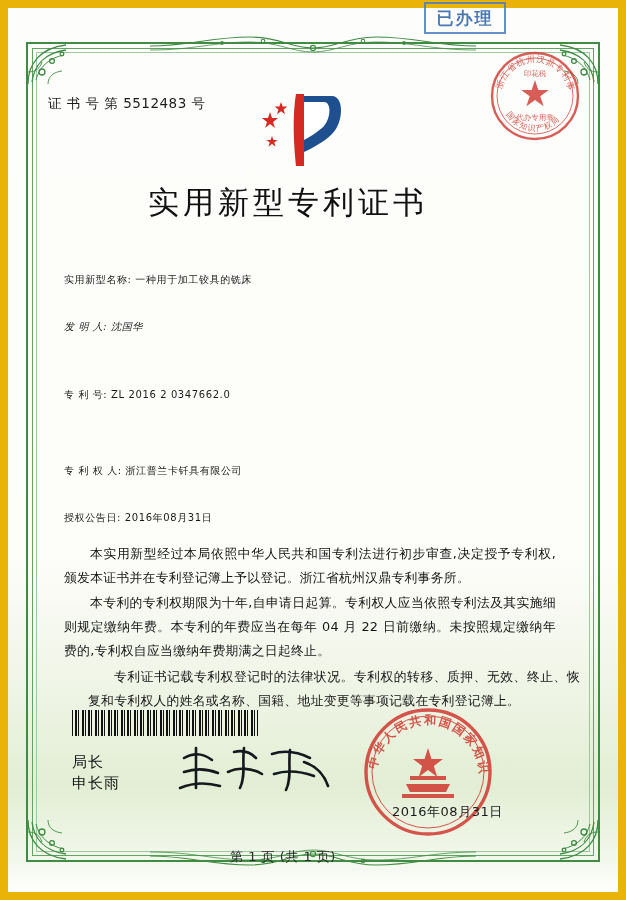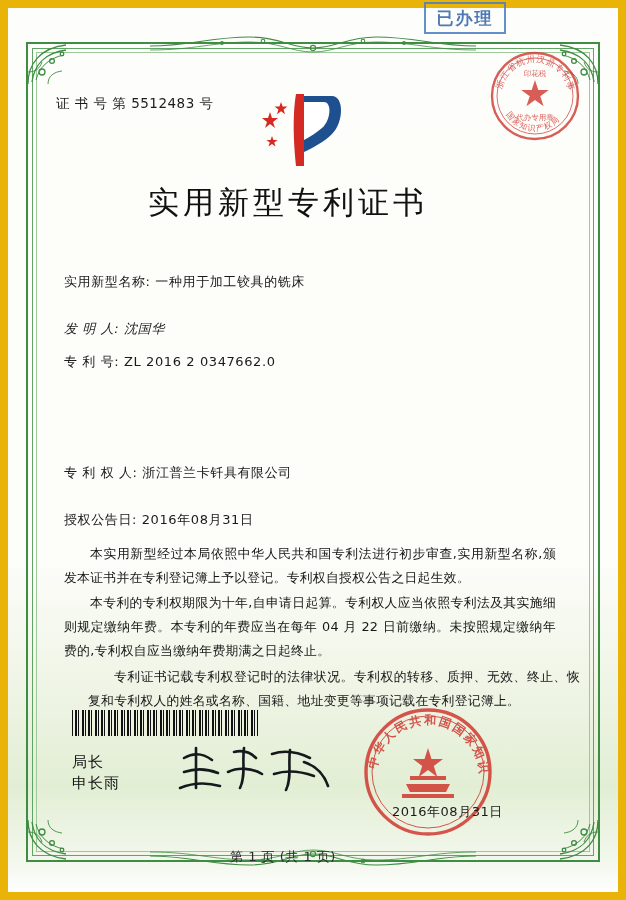--- a/index.html
+++ b/index.html
@@ -124,21 +124,21 @@
   
   #seal-bottom {
     position: absolute;
     left: 362px; top: 706px;
     width: 132px; height: 132px;
   }
 
   
   #cert-no {
     position: absolute;
-    left: 56px; top: 95px;
+    left: 48px; top: 95px;
     font-family: "DejaVu Sans", sans-serif;
     font-size: 13.5px;
     color: #1c1c1c;
     letter-spacing: .5px;
   }
 
   
   #doc-title {
     position: absolute;
     left: 0; top: 182px;
@@ -149,31 +149,31 @@
     font-weight: normal;
     letter-spacing: 4px;
     color: #111;
   }
 
   
   .field {
     position: absolute;
     left: 64px;
     font-family: "DejaVu Sans", sans-serif;
-    font-size: 13px;
+    font-size: 10px;
     color: #1a1a1a;
     letter-spacing: .6px;
     white-space: nowrap;
   }
   .field .lbl { }
   .field .val { }
 
   #f-name   { top: 273px; }
   #f-invent { top: 320px; font-style: italic; }
-  #f-patno  { top: 353px; }
+  #f-patno  { top: 388px; }
   #f-appdate{ top: 416px; }
   #f-owner  { top: 464px; }
   #f-pubdate{ top: 511px; }
 
   
   .para {
     position: absolute;
     left: 64px;
     width: 492px;
     font-family: "DejaVu Sans", sans-serif;
@@ -377,21 +377,21 @@
   </div>
   <div class="field" id="f-owner">
     <span class="lbl">专 利 权 人:</span>
     <span class="val">浙江普兰卡钎具有限公司</span>
   </div>
   <div class="field" id="f-pubdate">
     <span class="lbl">授权公告日:</span>
     <span class="val">2016年08月31日</span>
   </div>
 
-  <div class="para" id="p1">本实用新型经过本局依照中华人民共和国专利法进行初步审查,实用新型名称,颁发本证书并在专利登记簿上予以登记。专利权自授权公告之日起生效。</div>
+  <div class="para" id="p1">本实用新型经过本局依照中华人民共和国专利法进行初步审查,决定授予专利权,颁发本证书并在专利登记簿上予以登记。浙江省杭州汉鼎专利事务所。</div>
   <div class="para" id="p2">本专利的专利权期限为十年,自申请日起算。专利权人应当依照专利法及其实施细则规定缴纳年费。本专利的年费应当在每年 04 月 22 日前缴纳。未按照规定缴纳年费的,专利权自应当缴纳年费期满之日起终止。</div>
   <div class="para" id="p3">专利证书记载专利权登记时的法律状况。专利权的转移、质押、无效、终止、恢复和专利权人的姓名或名称、国籍、地址变更等事项记载在专利登记簿上。</div>
 
   <div id="barcode"></div>
 
   <div id="sig-label">
     <div>局长</div>
     <div>申长雨</div>
   </div>
   <div id="sig-hand">

